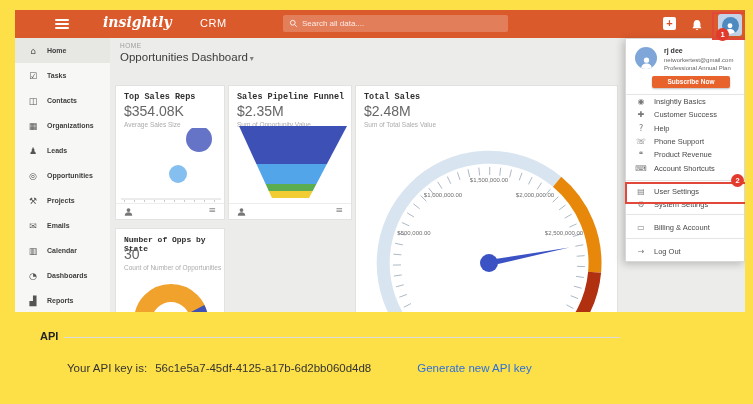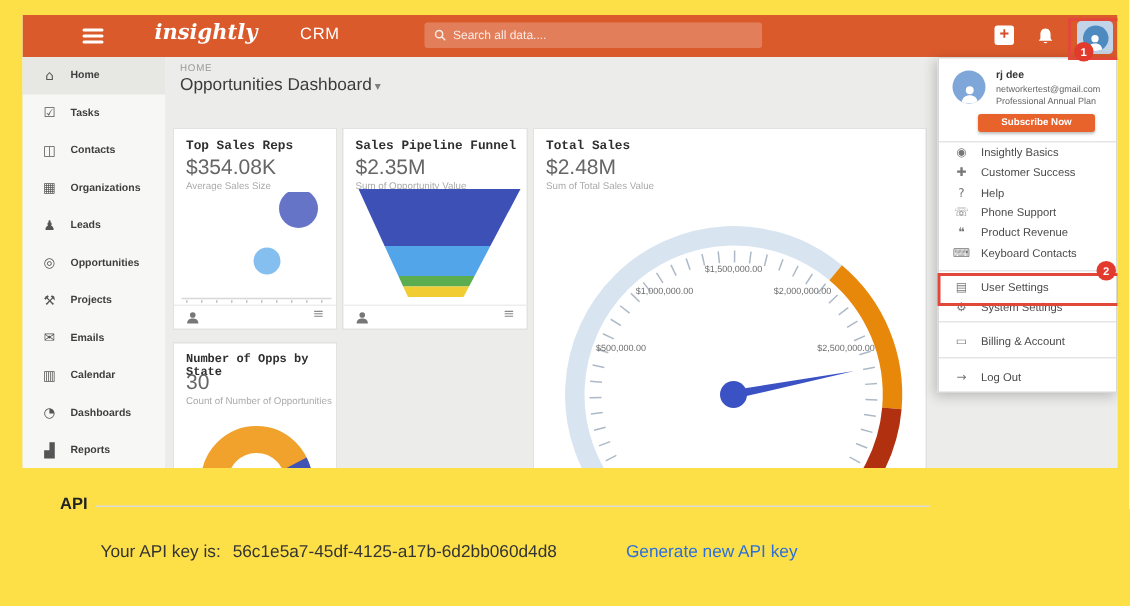--- a/index.html
+++ b/index.html
@@ -305,21 +305,21 @@
       <div class="m-item" style="top:96px;">
         <span class="m-ico">☏</span>
         <span class="m-label">Phone Support</span>
         </div>
       <div class="m-item" style="top:109px;">
         <span class="m-ico">❝</span>
         <span class="m-label">Product Revenue</span>
         </div>
       <div class="m-item" style="top:123px;">
         <span class="m-ico">⌨</span>
-        <span class="m-label">Keyboard Contacts</span>
+        <span class="m-label">Account Shortcuts</span>
         </div>
       <div class="m-sep" style="top:141px;"></div>
       <div class="m-item" style="top:146px;">
         <span class="m-ico">▤</span>
         <span class="m-label">User Settings</span>
         </div>
       <div class="m-item" style="top:159px;">
         <span class="m-ico">⚙</span>
         <span class="m-label">System Settings</span>
         </div>

